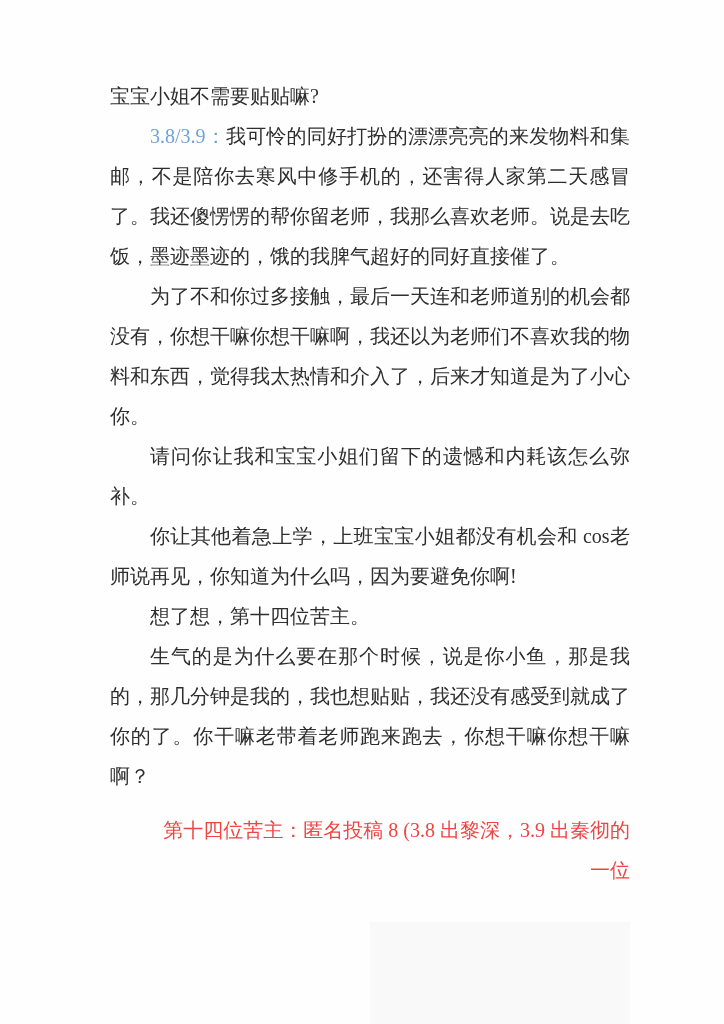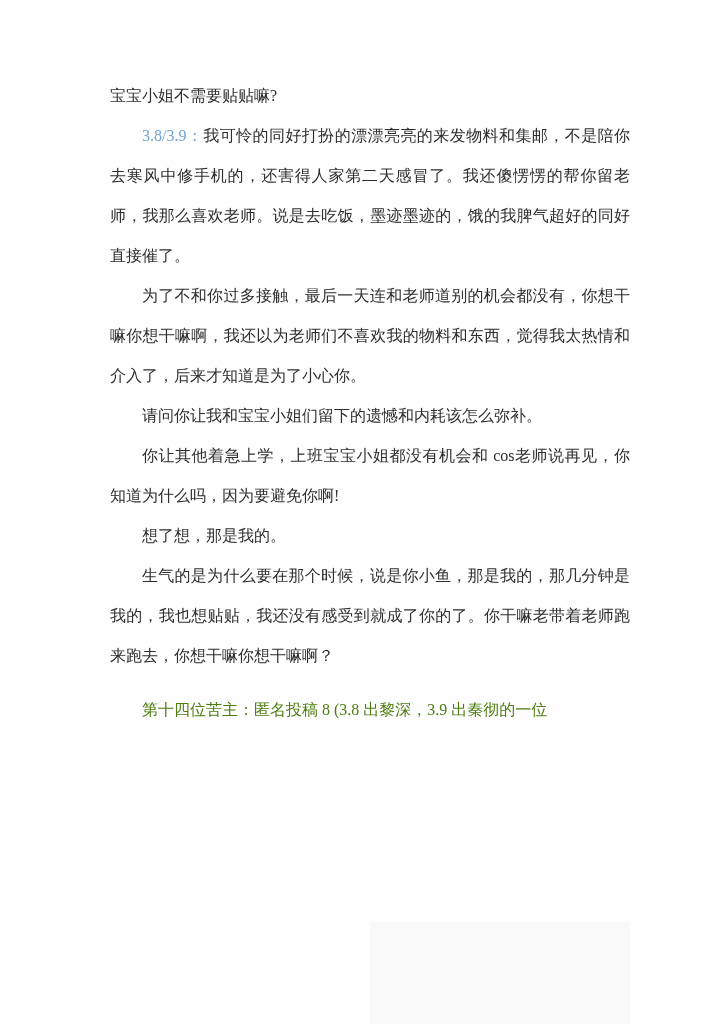--- a/index.html
+++ b/index.html
@@ -22,40 +22,40 @@
     width: 260px;
     height: 102px;
     background: rgba(0, 0, 0, 0.02);
   }
   .content {
     position: absolute;
     left: 110px;
     top: 76px;
     width: 520px;
     color: #2e2e2e;
-    font-size: 16px;
+    font-size: 20px;
     line-height: 40px;
     text-align: justify;
   }
   .content p {
     margin: 0;
     padding: 0;
     text-indent: 2em;
   }
   .content p.no-indent {
     text-indent: 0;
   }
   .prefix-blue {
     color: #6fa3d8;
     margin-top: 31px;
   }
   .footer-line {
     margin-top: 14px !important;
-    color: #4d7c0f;
-    text-align: left;
+    color: #ef4444;
+    text-align: right;
   }
 </style>
 </head>
 <body>
 
 <div class="page">
   <div class="page-shade"></div>
 
   <div class="content">
 
@@ -64,21 +64,21 @@
     <p>
       <span class="prefix-blue">3.8/3.9：</span><span>我可怜的同好打扮的漂漂亮亮的来发物料和集邮，不是陪你去寒风中修手机的，还害得人家第二天感冒了。我还傻愣愣的帮你留老师，我那么喜欢老师。说是去吃饭，墨迹墨迹的，饿的我脾气超好的同好直接催了。</span>
     </p>
 
     <p>为了不和你过多接触，最后一天连和老师道别的机会都没有，你想干嘛你想干嘛啊，我还以为老师们不喜欢我的物料和东西，觉得我太热情和介入了，后来才知道是为了小心你。</p>
 
     <p>请问你让我和宝宝小姐们留下的遗憾和内耗该怎么弥补。</p>
 
     <p>你让其他着急上学，上班宝宝小姐都没有机会和 cos老师说再见，你知道为什么吗，因为要避免你啊!</p>
 
-    <p>想了想，那是我的。</p>
+    <p>想了想，第十四位苦主。</p>
 
     <p>生气的是为什么要在那个时候，说是你小鱼，那是我的，那几分钟是我的，我也想贴贴，我还没有感受到就成了你的了。你干嘛老带着老师跑来跑去，你想干嘛你想干嘛啊？</p>
 
 
     <p class="footer-line">第十四位苦主：匿名投稿 8  (3.8 出黎深，3.9 出秦彻的一位</p>
 
   </div>
 </div>
 
 </body></html>

